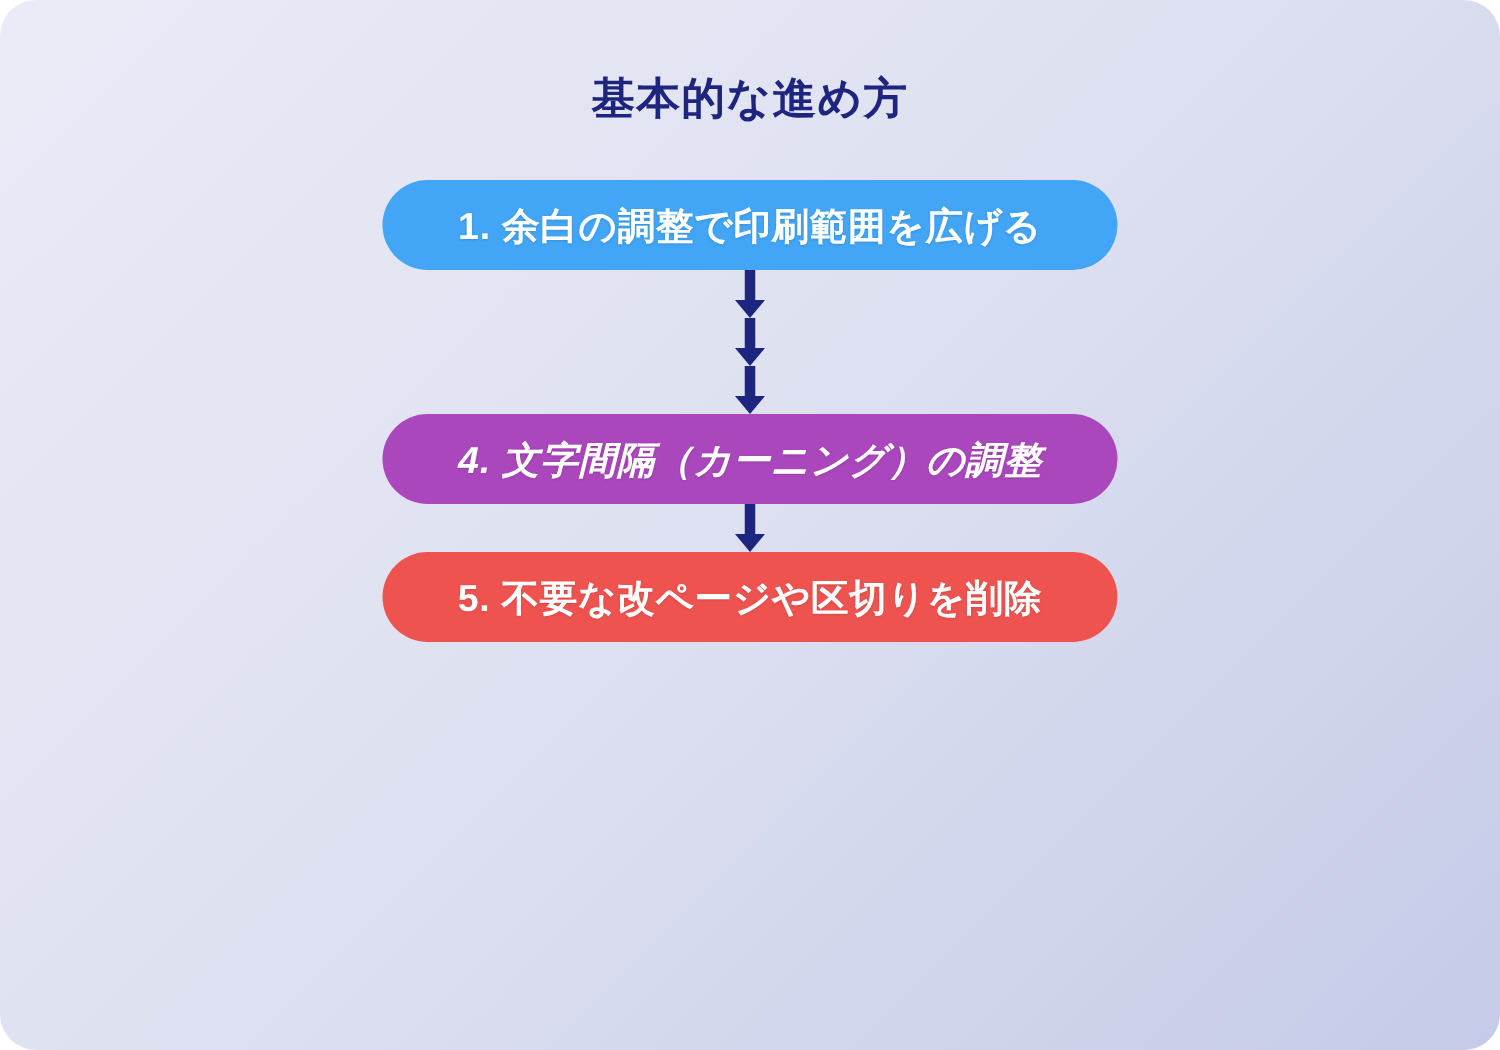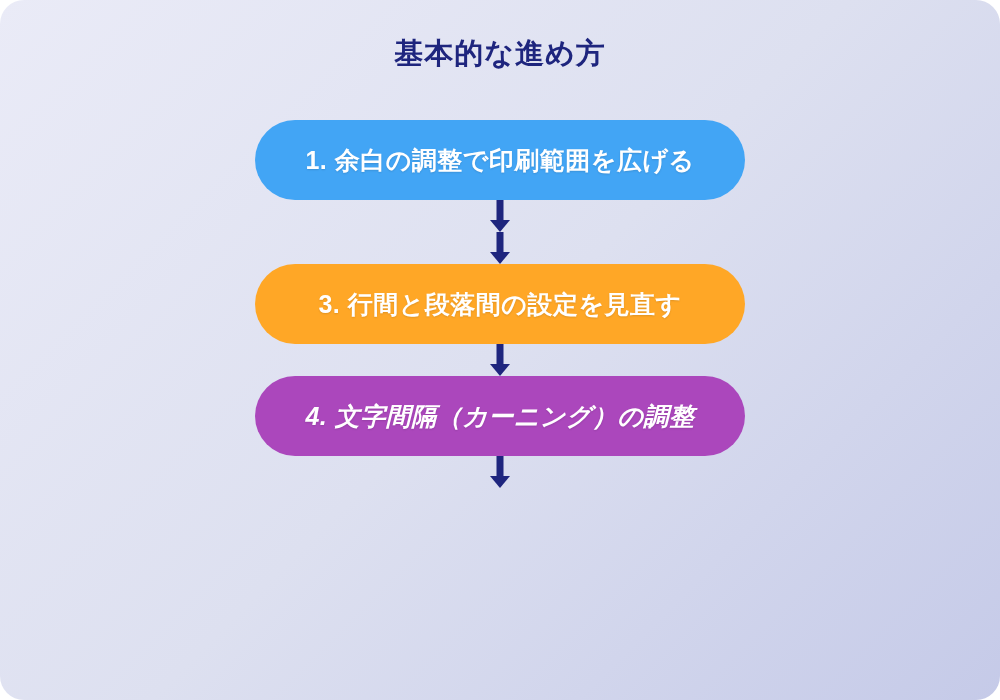--- a/index.html
+++ b/index.html
@@ -10,38 +10,38 @@
   }
   .canvas {
     width: 1000px; height: 700px;
     border-radius: 24px;
     background: linear-gradient(135deg, #EAEBF7 0%, #DDE0F0 50%, #C5CAE8 100%);
     overflow: hidden;
     position: relative;
   }
   .title {
     position: absolute;
-    top: 34px; left: 0; right: 0;
+    top: 46px; left: 0; right: 0;
     text-align: center;
     font-size: 29px;
     font-weight: bold;
     letter-spacing: 1px;
   }
   .flow {
     position: absolute;
     top: 120px;
     left: 50%;
     transform: translateX(-50%);
     display: flex;
     flex-direction: column;
     align-items: center;
   }
   .pill {
     width: 490px;
-    height: 80px;
+    height: 60px;
     border-radius: 40px;
     display: flex;
     align-items: center;
     justify-content: center;
     color: #ffffff;
     font-size: 25px;
     font-weight: bold;
     letter-spacing: 0.5px;
     text-shadow: 0 1px 2px rgba(0,0,0,0.12);
     white-space: nowrap;
@@ -75,37 +75,37 @@
     </div>
 
 
     <div class="connector">
       <svg width="28" height="32" viewBox="0 0 28 32" style="color: rgb(30, 37, 126);">
         <rect x="10.5" y="0" width="7" height="21" fill="currentColor"></rect>
         <polygon points="4,20 24,20 14,32" fill="currentColor"></polygon>
       </svg>
     </div>
 
-    <div class="pill" style="background: rgb(255, 167, 38);">
-      <span>3. 行間と段落間の設定を見直す</span>
-    </div>
 
     <div class="connector">
       <svg width="28" height="32" viewBox="0 0 28 32" style="color: rgb(30, 37, 126);">
         <rect x="10.5" y="0" width="7" height="21" fill="currentColor"></rect>
         <polygon points="4,20 24,20 14,32" fill="currentColor"></polygon>
       </svg>
     </div>
 
     <div class="pill" style="background: rgb(171, 71, 188); font-style: italic;">
       <span>4. 文字間隔（カーニング）の調整</span>
     </div>
 
     <div class="connector">
       <svg width="28" height="32" viewBox="0 0 28 32" style="color: rgb(30, 37, 126);">
         <rect x="10.5" y="0" width="7" height="21" fill="currentColor"></rect>
         <polygon points="4,20 24,20 14,32" fill="currentColor"></polygon>
       </svg>
     </div>
 
+    <div class="pill" style="background: rgb(239, 83, 80);">
+      <span>5. 不要な改ページや区切りを削除</span>
+    </div>
 
   </div>
 </div>
 
 </body></html>

